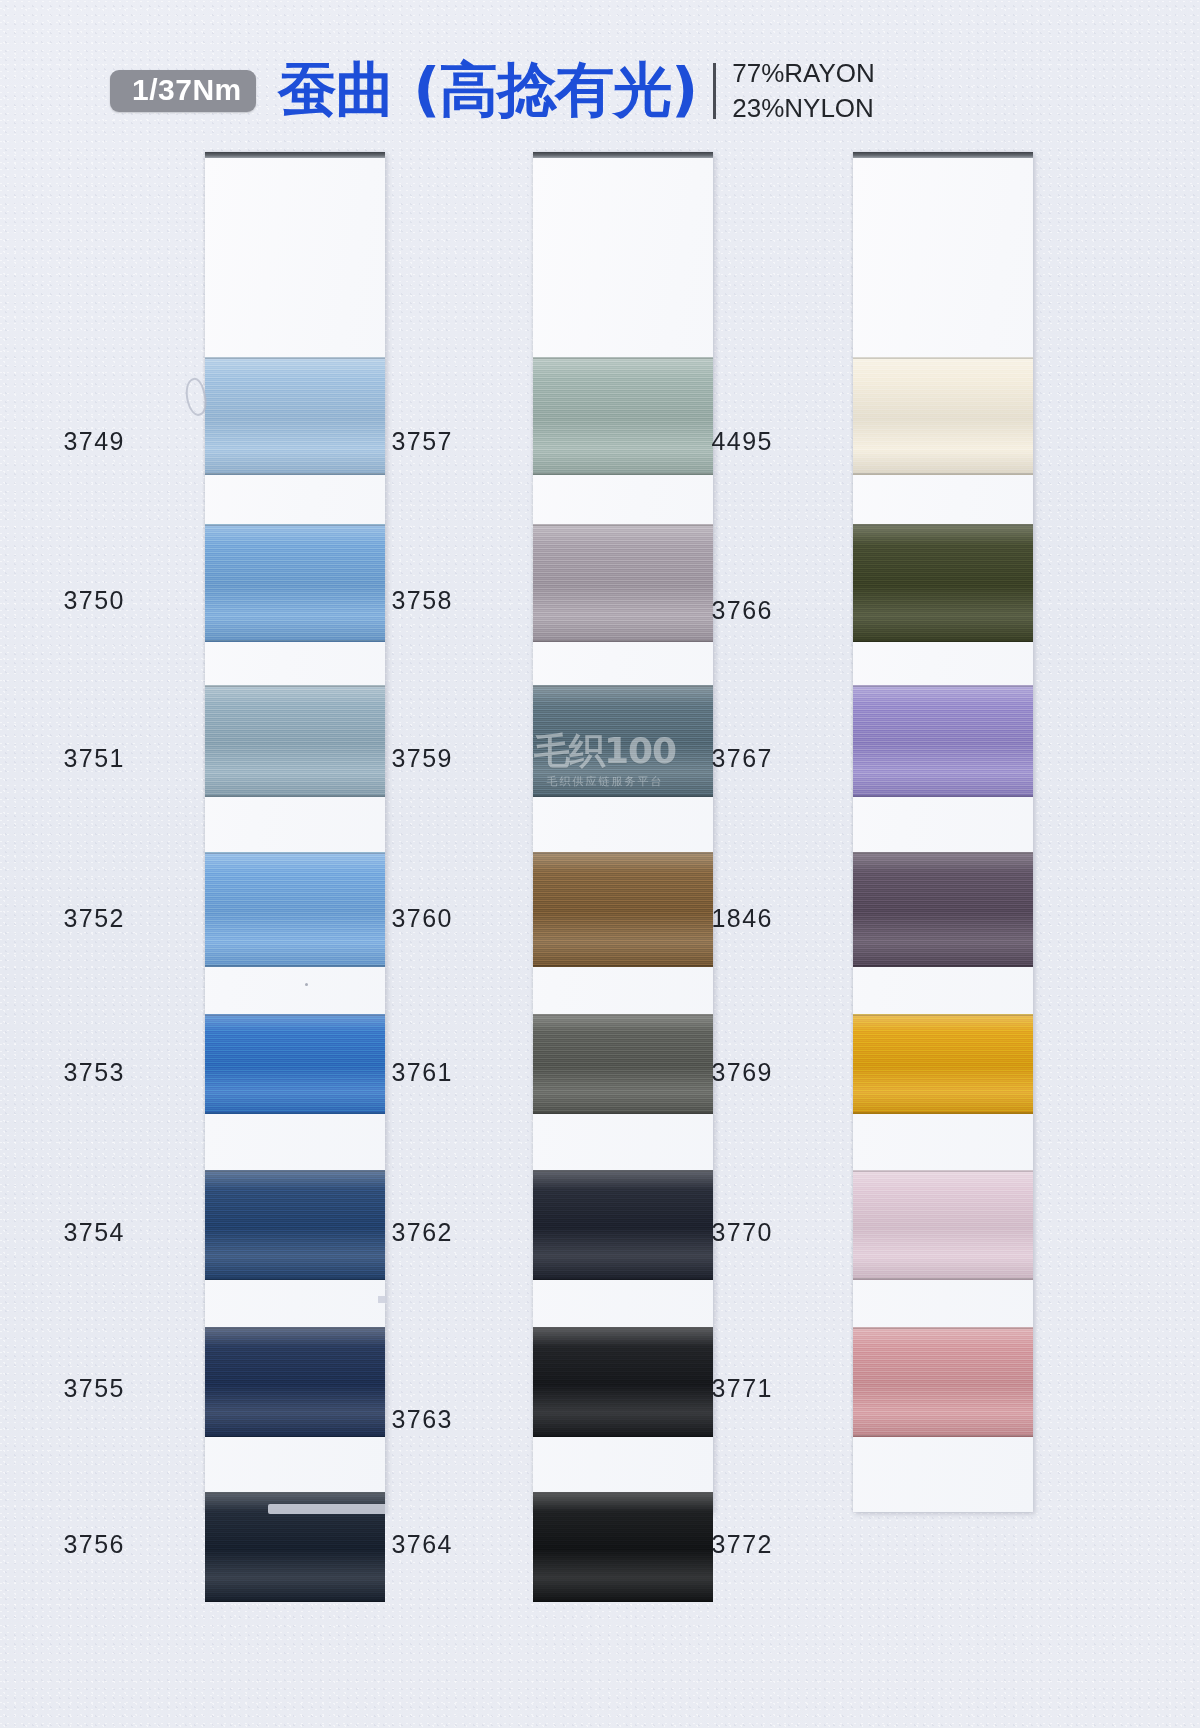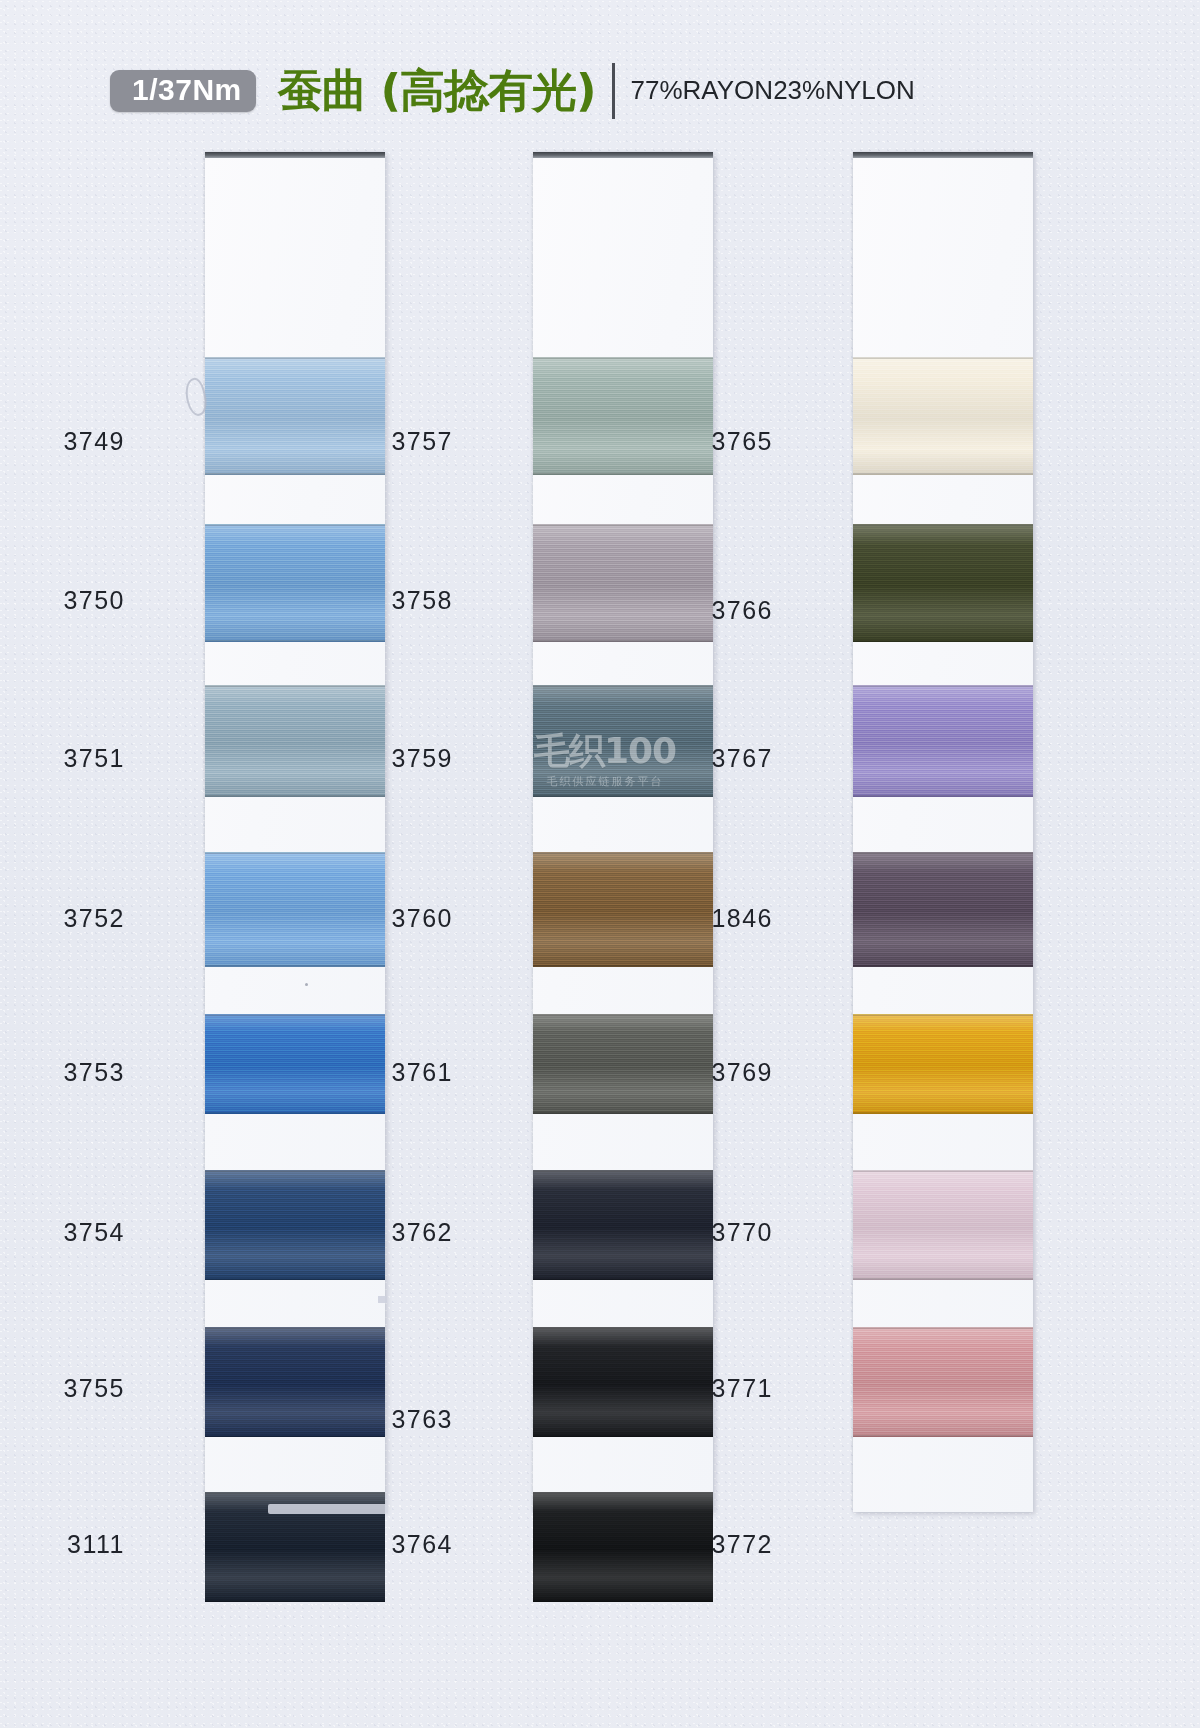--- a/index.html
+++ b/index.html
@@ -31,31 +31,31 @@
   .count-badge{
     background:#8d8f97;color:#ffffff;
     border-radius:9px;
     font-size:30px;font-weight:bold;
     letter-spacing:.5px;
     padding:5px 14px 7px 22px;
     line-height:1;
     box-shadow:0 1px 2px rgba(0,0,0,.18);
   }
   .title-cn{
-    font-size:45px;font-weight:bold;color:#4d7c0f;
+    font-size:59px;font-weight:bold;color:#1d4ed8;
     margin-left:22px;letter-spacing:-1px;
     font-family:"DejaVu Sans","Liberation Sans",sans-serif;
     white-space:nowrap;
   }
   .divider-bar{
     width:3px;height:56px;background:#4a4d55;
     margin-left:16px;margin-right:16px;
   }
   .fiber{
-    display:flex;flex-direction:row;justify-content:center;
+    display:flex;flex-direction:column;justify-content:center;
     font-size:26px;color:#22252a;line-height:1.35;
     letter-spacing:0px;
   }
   .hdr-right{
     position:absolute;right:122px;top:2px;
     display:flex;flex-direction:column;align-items:center;
   }
   .hdr-right .count-badge{font-size:26px;padding:4px 13px 6px 13px;border-radius:8px;}
   .right-note{
     margin-top:8px;font-size:24px;color:#1d1f23;
@@ -239,21 +239,21 @@
         <div class="sheen"></div>
         <div class="edge-bot"></div>
       </div>
       <div class="code-label" style="top: 1222px;">3755</div>
       <div class="swatch" style="top: 1340px; height: 110px; background: rgb(23, 32, 46);">
         <div class="edge-top"></div>
         <div class="threads"></div>
         <div class="sheen"></div>
         <div class="edge-bot"></div>
       </div>
-      <div class="code-label" style="top: 1378px;">3111</div>
+      <div class="code-label" style="top: 1378px;">3756</div>
     </div>
 
   <div class="column col-2">
     <div class="card">
       <div class="card-top-edge"></div>
     </div>
   <div class="swatch" style="top: 205px; height: 118px; background: rgb(157, 178, 172);">
         <div class="edge-top"></div>
         <div class="threads"></div>
         <div class="sheen"></div>
@@ -314,21 +314,21 @@
   <div class="column col-3">
     <div class="card">
       <div class="card-top-edge"></div>
     </div>
   <div class="swatch" style="top: 205px; height: 118px; background: rgb(244, 237, 220);">
         <div class="edge-top"></div>
         <div class="threads"></div>
         <div class="sheen"></div>
         <div class="edge-bot"></div>
       </div>
-      <div class="code-label" style="top: 275px;">3765</div>
+      <div class="code-label" style="top: 275px;">4495</div>
       <div class="swatch" style="top: 372px; height: 118px; background: rgb(60, 66, 38);">
         <div class="edge-top"></div>
         <div class="threads"></div>
         <div class="sheen"></div>
         <div class="edge-bot"></div>
       </div>
       <div class="code-label" style="top: 444px;">3766</div>
       <div class="swatch" style="top: 533px; height: 112px; background: rgb(146, 133, 201);">
         <div class="edge-top"></div>
         <div class="threads"></div>

